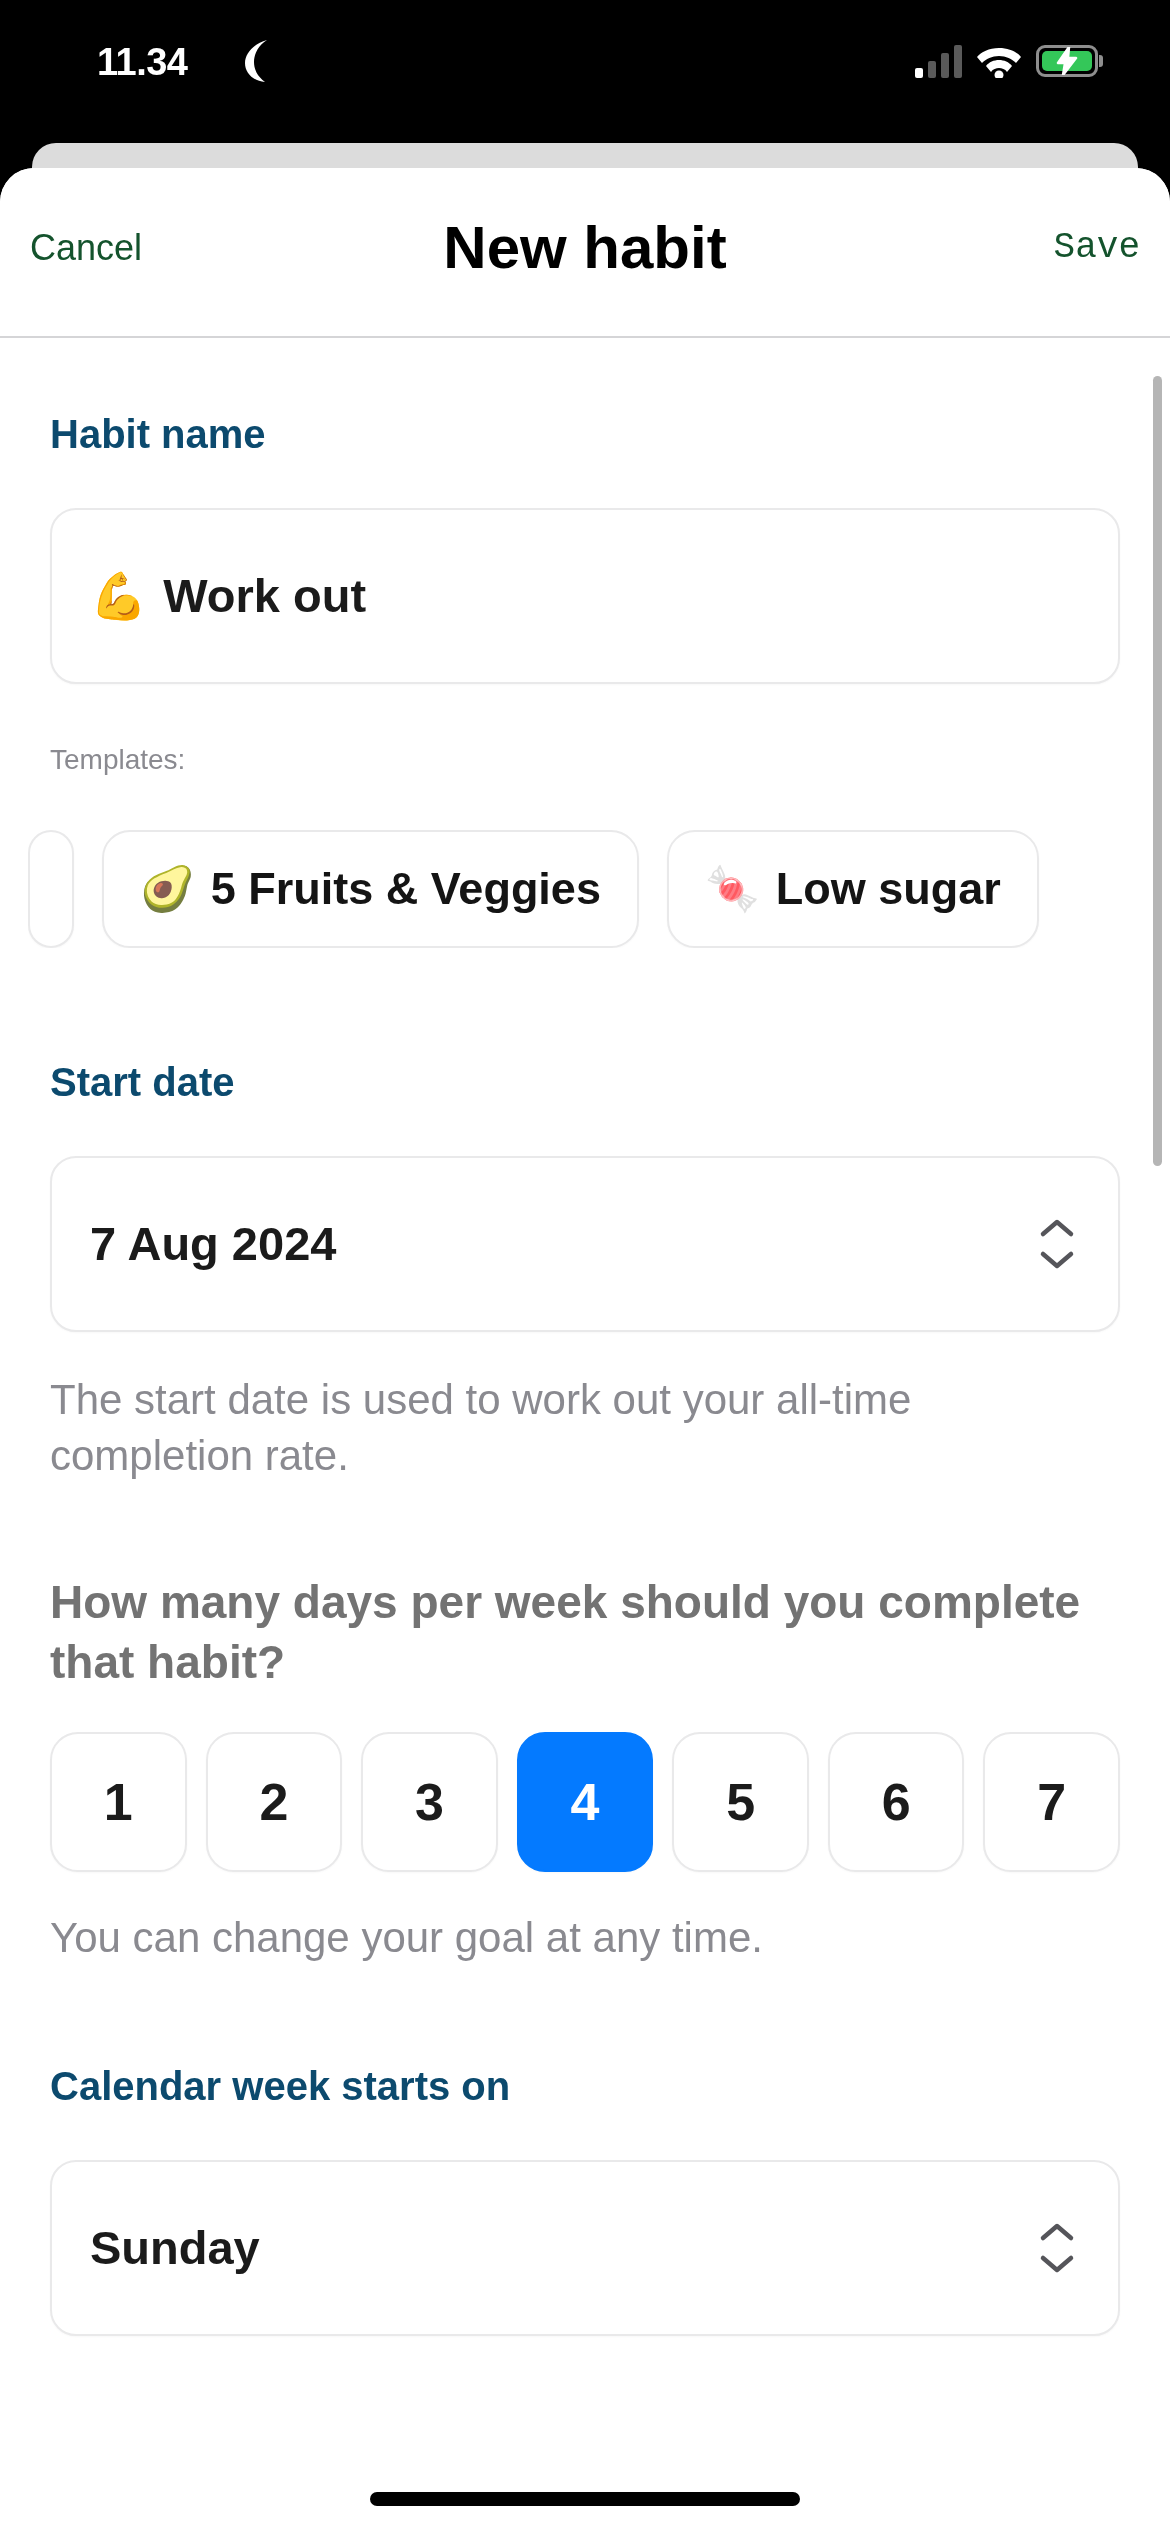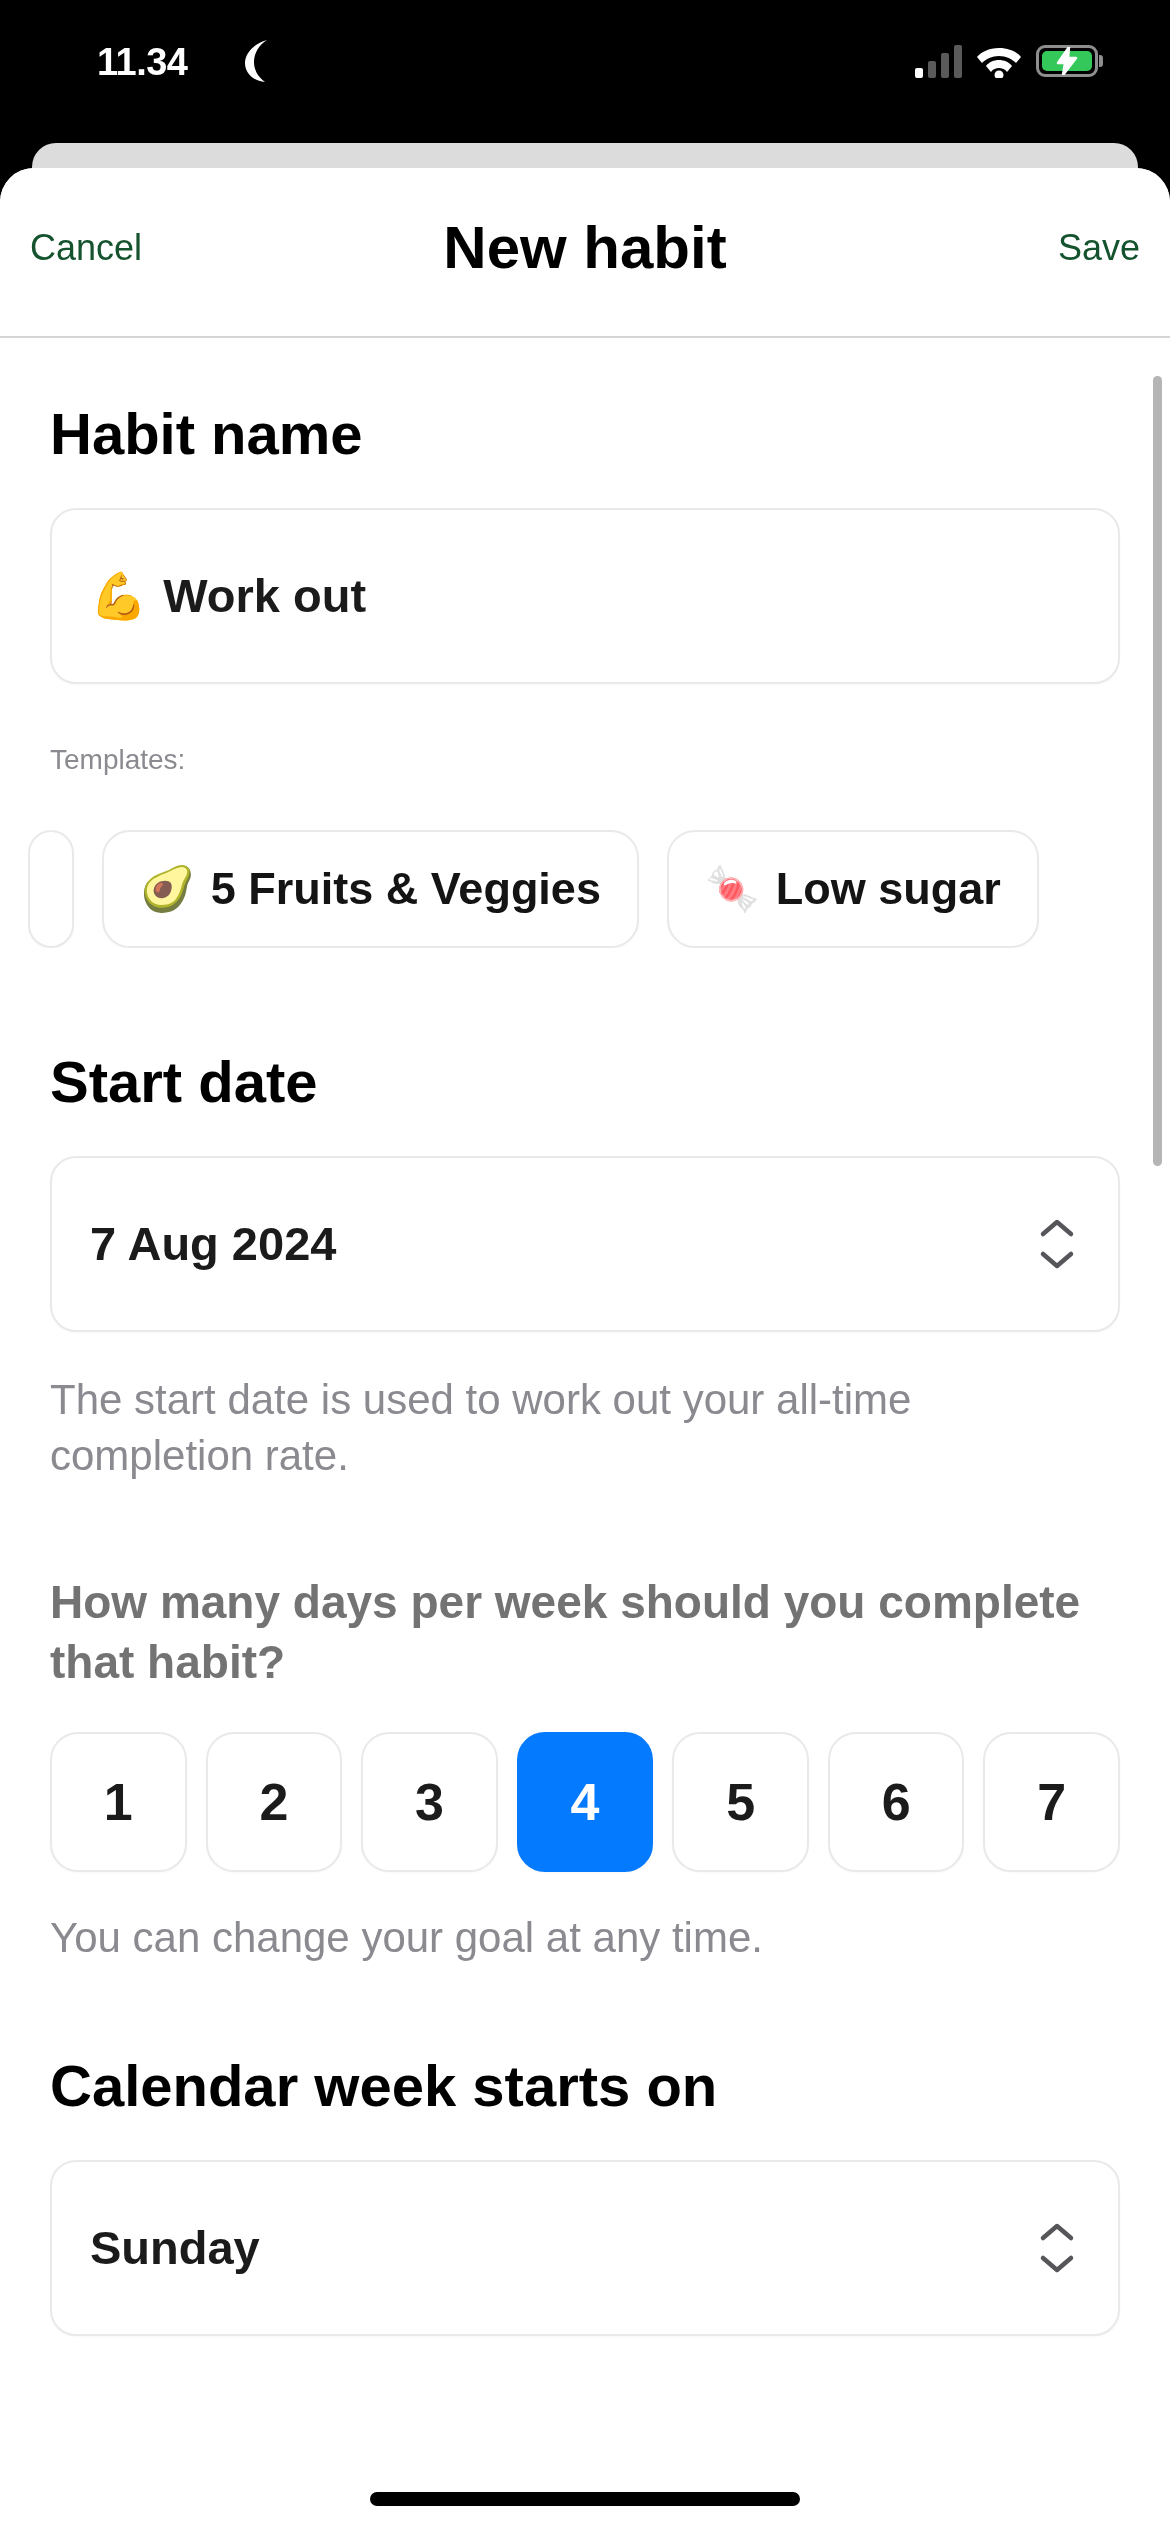--- a/index.html
+++ b/index.html
@@ -68,42 +68,42 @@
   .navbar {
     position:relative; height:170px; width:100%;
     display:flex; align-items:center; background:#fff;
   }
   .nav-btn {
     position:absolute; font-size:36px; color:#14532d;
     line-height:52px; cursor:pointer; background:none; border:none;
     font-family:"Liberation Sans", sans-serif; padding:0;
   }
   .nav-cancel { left:30px; top:54px; }
-  .nav-save  { right:30px; top:54px; }
+  .nav-save  { right:30px; top:54px;font-family:Liberation Mono, monospace; }
   .nav-title {
     position:absolute; left:0; right:0; top:54px; text-align:center;
     font-size:60px; font-weight:700; color:#000; line-height:52px;
   }
   .nav-hairline {
     position:absolute; left:0; bottom:0; width:100%; height:2px; background:#d5d5d7;
   }
 
   
   .content {
     position:relative; width:100%; height:2194px; background:#fff; overflow:hidden;
   }
   .scrolltrack {
     position:absolute; right:8px; top:38px; width:9px; height:790px;
     background:#b5b5b5; border-radius:5px; z-index:30;
   }
 
   .pad { padding:0 50px; }
 
   .section-title {
-    font-size:58px; font-weight:700; color:#000000; line-height:56px;
+    font-size:40px; font-weight:700; color:#0c4a6e; line-height:56px;
   }
   .h-habit { margin-top:68px; }
 
   
   .field {
     margin-top:46px; height:176px; width:100%;
     border:2px solid #e9e9ea; border-radius:26px; background:#fff;
     display:flex; align-items:center; padding:0 38px;
     box-shadow:0 1px 2px rgba(0,0,0,0.03);
   }

